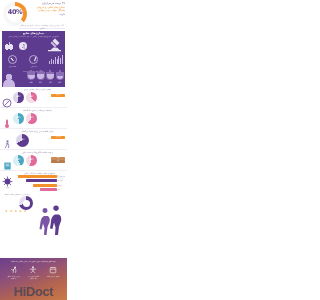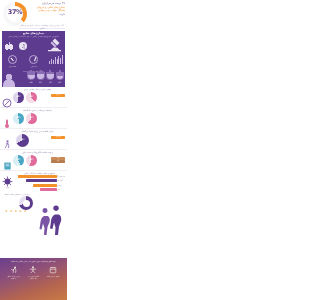--- a/index.html
+++ b/index.html
@@ -110,21 +110,21 @@
   .hdr-divider{position:absolute;right:2px;top:27.5px;width:46px;height:0.4px;background:#ece7f1;}
 </style>
 </head>
 <body>
 
 <div class="page">
 
   <div class="header">
     <div class="donut"></div>
     <div class="donut-hole"></div>
-    <div class="donut-val">37%</div>
+    <div class="donut-val">40%</div>
     <div class="hdr-text">
       <div class="hdr-line">۳۷ درصد مردم ایران</div>
       <div class="hdr-line hl">بیماری‌های قلبی و عروقی</div>
       <div class="hdr-line hl">مشکل خواب و بی‌خوابی</div>
       <div class="hdr-line">دارند</div>
     </div>
     <div class="hdr-divider"></div>
     <div class="hdr-sub">آمار رسمی وزارت بهداشت، درمان و آموزش پزشکی کشور</div>
   </div>
 
@@ -360,15 +360,16 @@
       <div class="fi">
         <div class="fi-g">
           <svg viewBox="0 0 20 20" width="8" height="8">
               <rect x="3" y="4" width="14" height="13" rx="1.5" fill="none" stroke="#f6ece1" stroke-width="1.6"></rect>
               <path d="M3 8 H17 M7 2 V5 M13 2 V5" stroke="#f6ece1" stroke-width="1.6"></path>
             </svg>
         </div>
         <div class="fi-t">معاینه دوره‌ای سالانه</div>
       </div>
     </div>
+    <div class="brand">HiDoct</div>
   </div>
 
 </div>
 
 </body></html>

